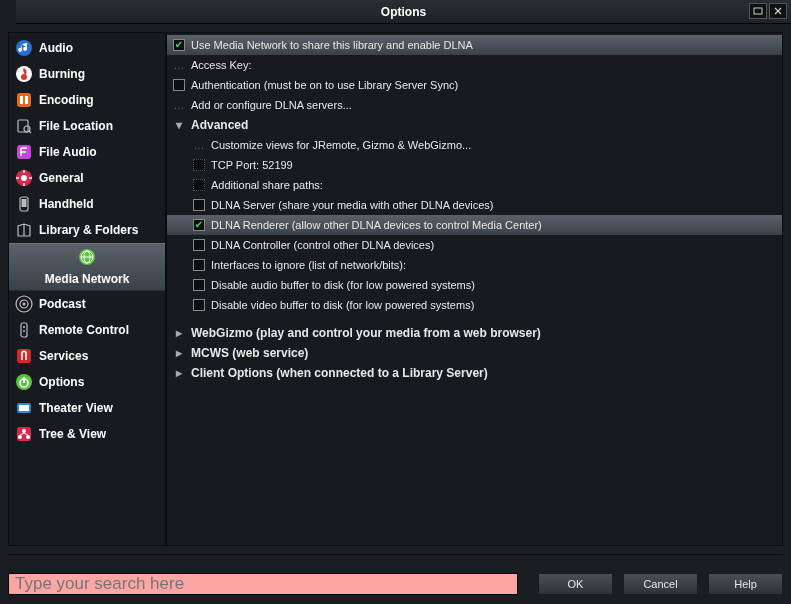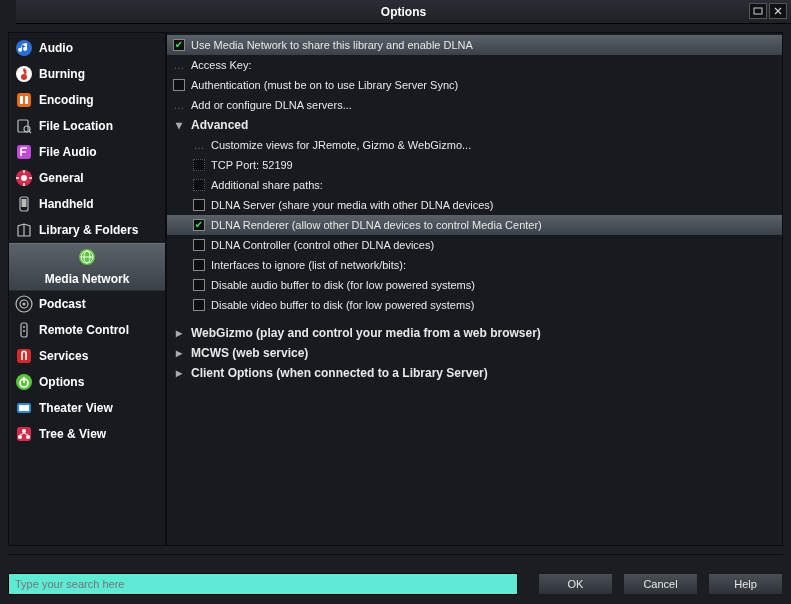--- a/index.html
+++ b/index.html
@@ -140,25 +140,25 @@
   left: 8px;
   right: 8px;
   height: 24px;
   display: flex;
   align-items: center;
   gap: 10px;
 }
 .search {
   flex: 0 0 510px;
   height: 22px;
-  background: #5eead4;
+  background: #fca5a5;
   color: #555;
   border: 1px solid #000;
   padding: 0 6px;
-  font-size: 11px;
+  font-size: 17px;
   font-family: inherit;
 }
 .spacer { flex: 1; }
 .btn {
   width: 76px;
   height: 22px;
   background: linear-gradient(to bottom, #4a4f56, #2e3238);
   border: 1px solid #1a1c20;
   color: #e8e8e8;
   font-size: 11px;

